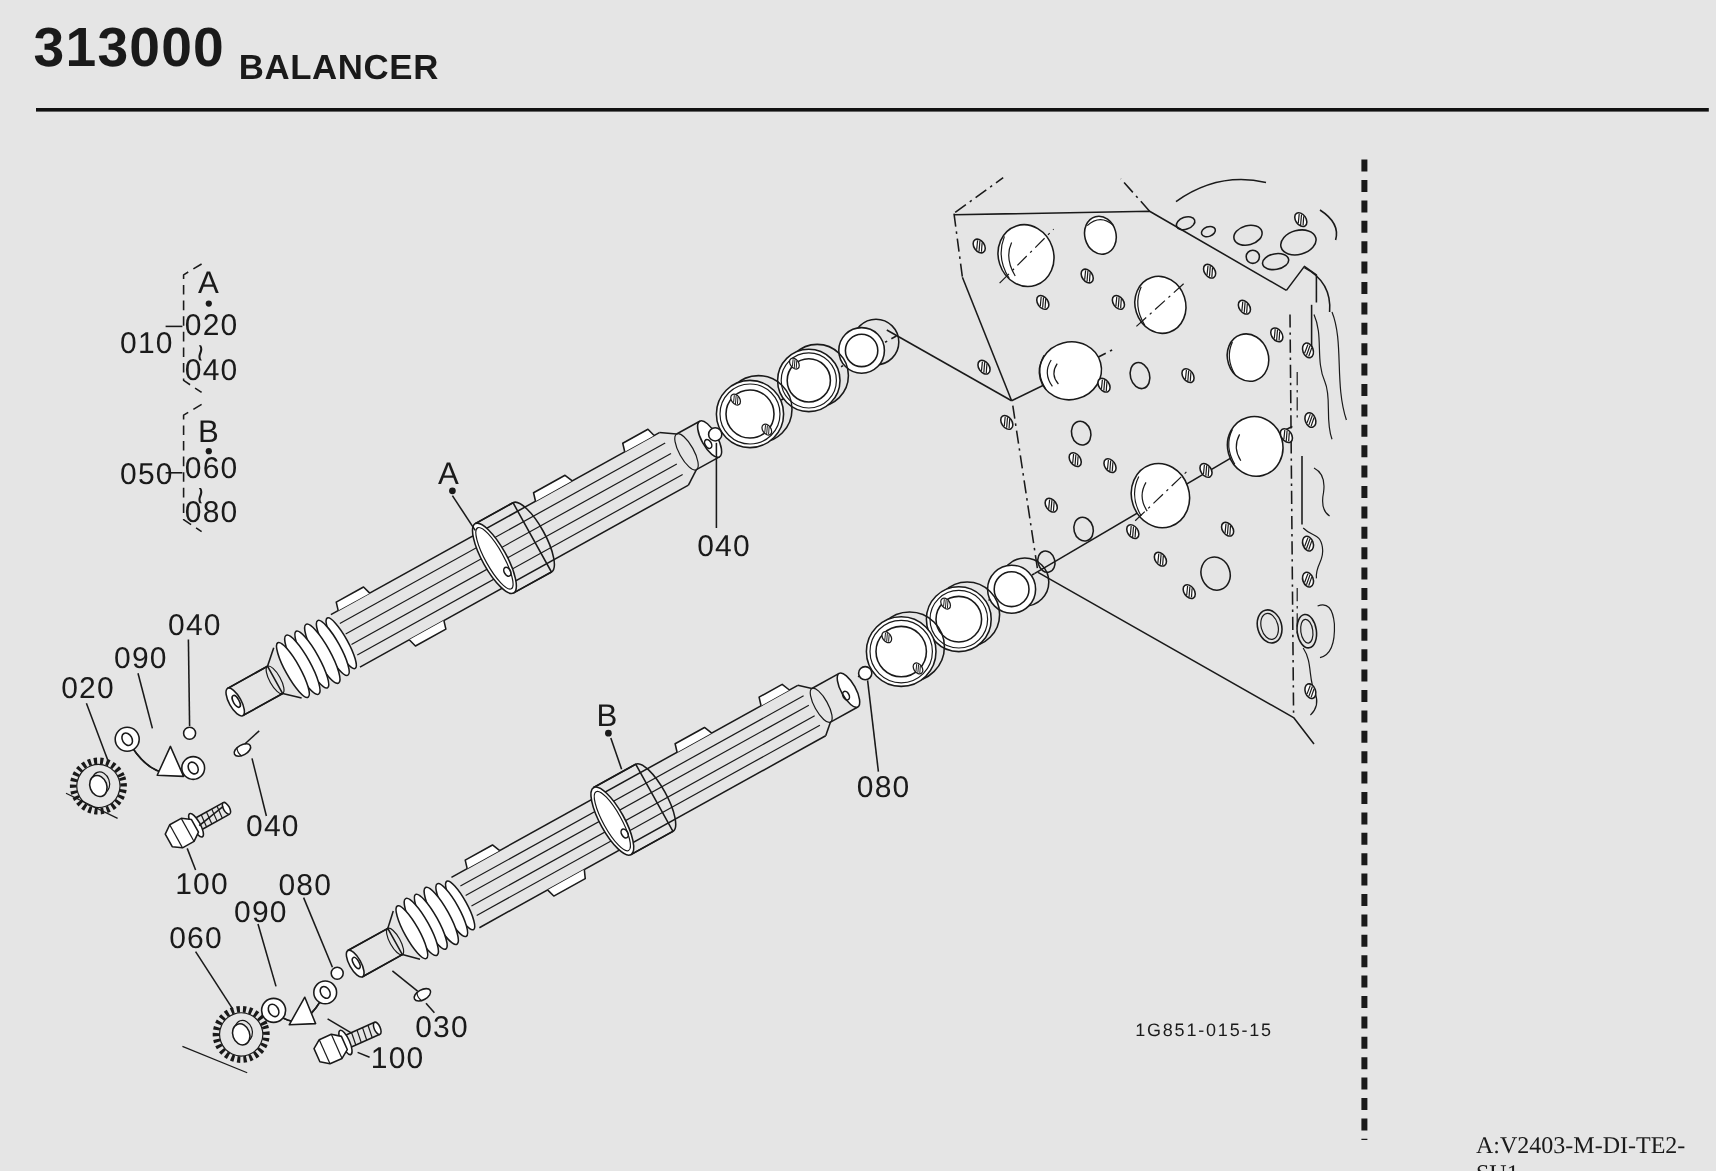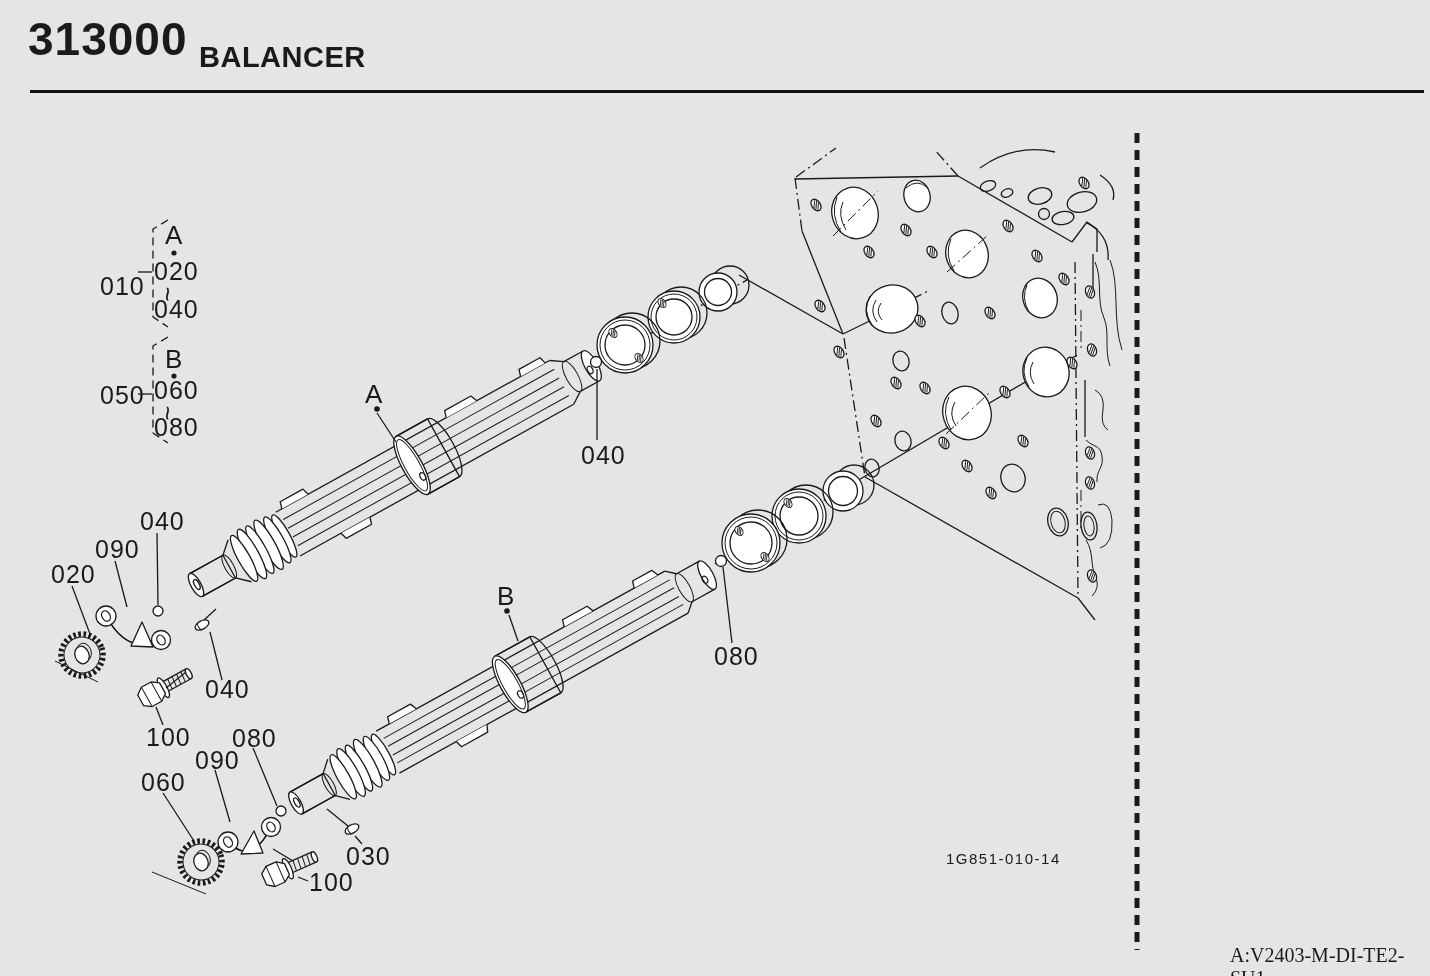--- a/index.html
+++ b/index.html
@@ -404,15 +404,15 @@
   <div class="lbl" style="left:51px;top:562px">020</div>
   <div class="lbl" style="left:95px;top:537px">090</div>
   <div class="lbl" style="left:205px;top:677px">040</div>
   <div class="lbl" style="left:146px;top:725px">100</div>
   <div class="lbl" style="left:232px;top:726px">080</div>
   <div class="lbl" style="left:195px;top:748px">090</div>
   <div class="lbl" style="left:141px;top:770px">060</div>
   <div class="lbl" style="left:346px;top:844px">030</div>
   <div class="lbl" style="left:309px;top:870px">100</div>
 
-  <div class="footer-code">1G851-010-14</div>
+  <div class="footer-code">1G851-015-15</div>
   <div class="footer-ref">A:V2403-M-DI-TE2-SU1</div>
 </div>
 
 </body></html>

